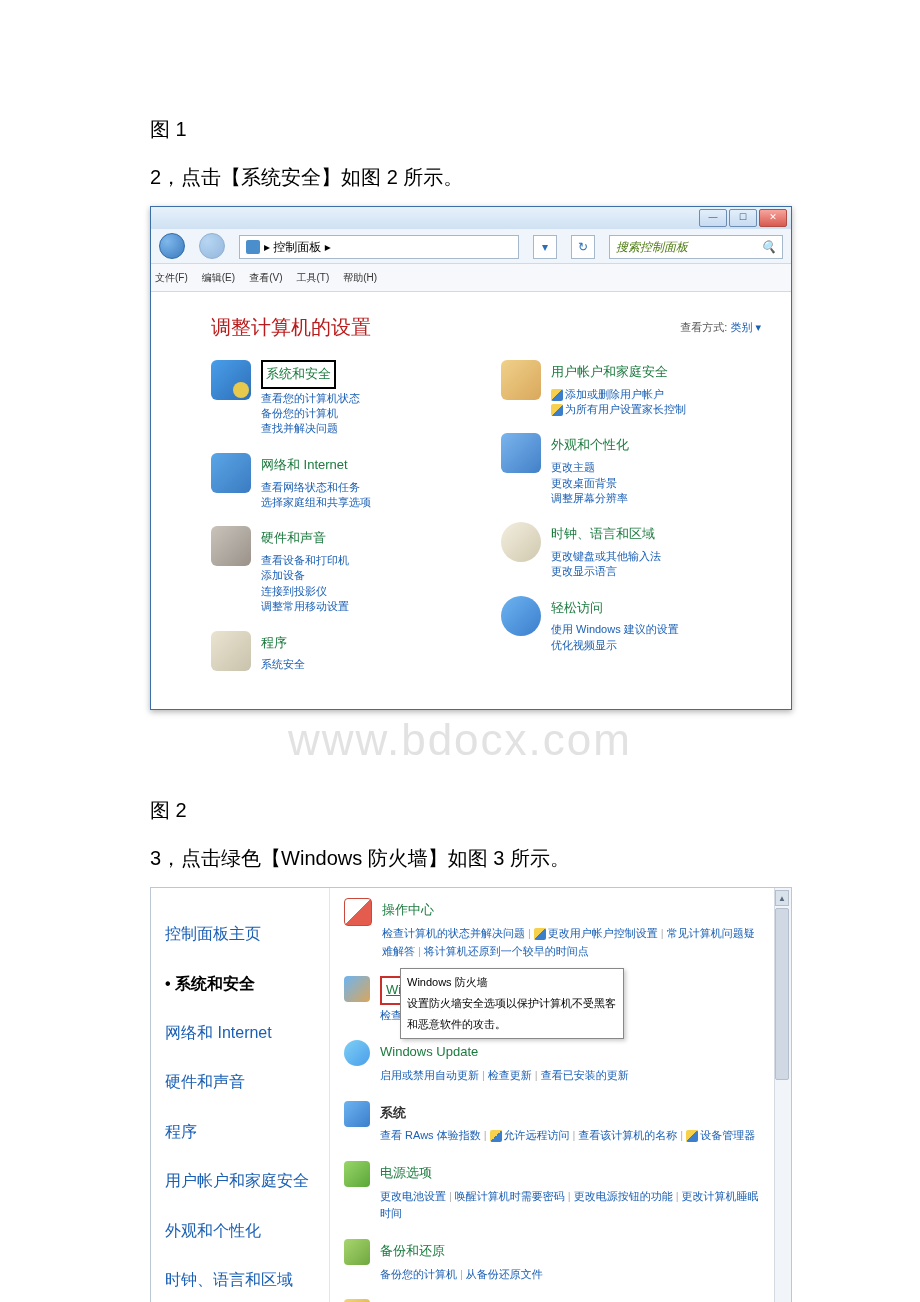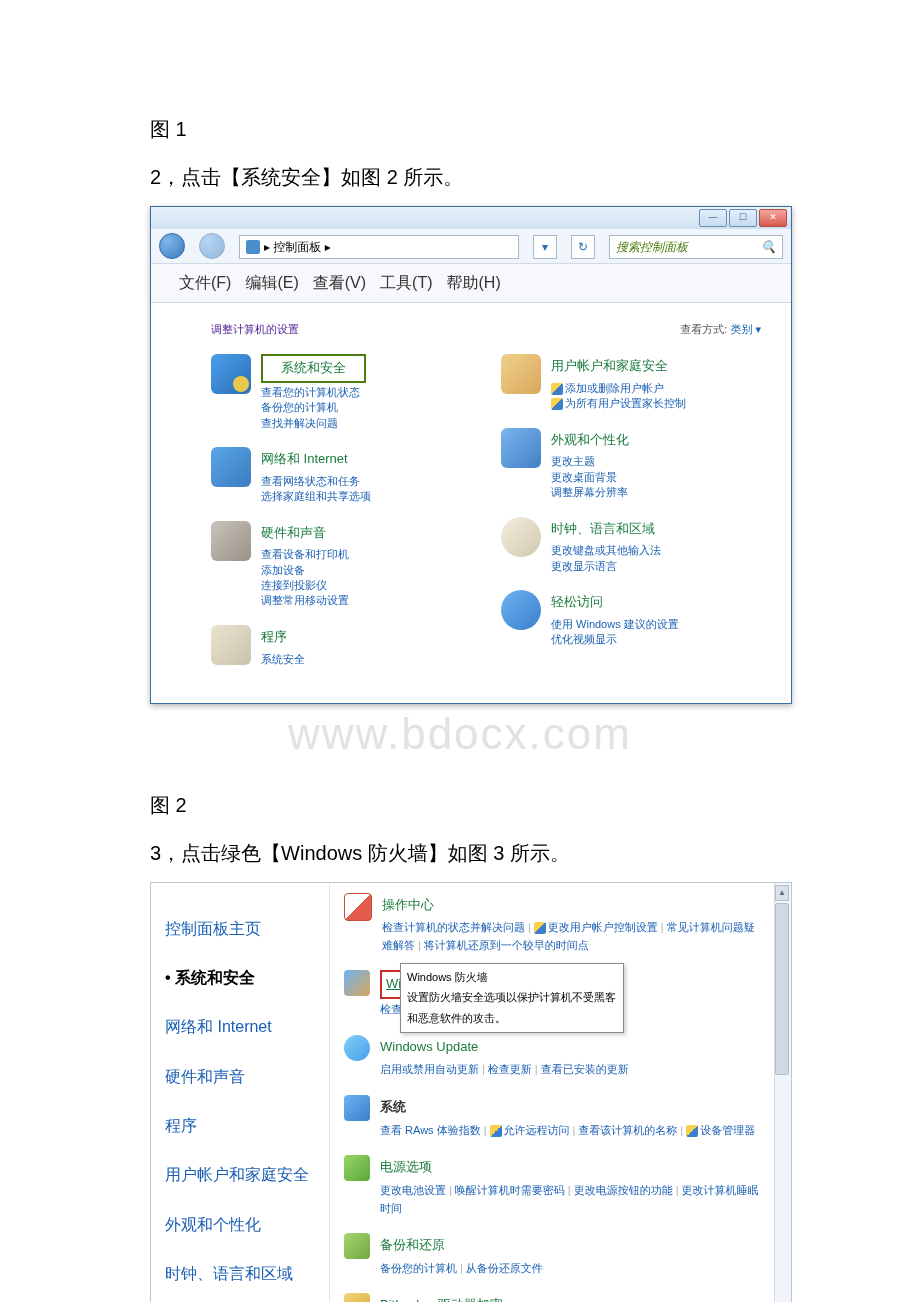--- a/index.html
+++ b/index.html
@@ -60,47 +60,47 @@
   }
   .addr-icon{width:14px;height:14px;background:#4a8ecc;border-radius:2px;}
   .refbtn{width:22px;height:22px;border:1px solid #a6b8cc;background:#fff;display:flex;align-items:center;justify-content:center;color:#2a6fb5;font-size:12px;}
   .searchbox{
     width:160px;height:22px;border:1px solid #a6b8cc;
     padding:0 6px;font-style:italic;color:#4d7c0f;
     display:flex;align-items:center;justify-content:space-between;
     background:#fff;
   }
   .menubar{
-    display:flex;gap:14px;padding:4px 28px;
+    display:flex;gap:14px;padding:4px 4px;
     border-bottom:1px solid #d0dae5;
     background:#f6f8fb;
-    font-size:16px;
+    font-size:10px;
     color:#333;
     text-align:right;
   }
   .cp-body{padding:10px 30px 20px 60px;}
   .cp-header{display:flex;justify-content:space-between;align-items:center;margin:6px 0 14px 0;}
-  .cp-title{color:#4c1d95;font-size:11px;}
+  .cp-title{color:#b91c1c;font-size:20px;}
   .viewby{font-size:11px;color:#555;}
   .viewby .cat{color:#1a5fb4;}
   .cp-cols{display:flex;gap:30px;}
   .cp-col{flex:1;}
   .cat-item{display:flex;gap:10px;margin-bottom:16px;}
   .cat-icon{width:40px;height:40px;flex-shrink:0;border-radius:6px;}
   .cat-icon.sys{background:linear-gradient(135deg,#4a9eea,#2d6fb8);position:relative;}
   .cat-icon.sys::after{content:"";position:absolute;right:2px;bottom:2px;width:16px;height:16px;border-radius:50%;background:#e6c94d;}
   .cat-icon.net{background:linear-gradient(135deg,#5aa6e6,#3b7bc1);}
   .cat-icon.hw{background:linear-gradient(135deg,#c9c3bb,#9a9289);}
   .cat-icon.prog{background:linear-gradient(135deg,#e9e3d0,#c9c3ad);}
   .cat-icon.user{background:linear-gradient(135deg,#f0d08a,#d9a85c);}
   .cat-icon.appr{background:linear-gradient(135deg,#7bb5ee,#4280c7);}
   .cat-icon.clock{background:linear-gradient(135deg,#f3eedf,#d0c9af);border-radius:50%;}
   .cat-icon.ease{background:linear-gradient(135deg,#6db4f1,#3b7ecc);border-radius:50%;}
   .cat-txt h4{margin:0 0 2px 0;color:#1b7a3e;font-size:13px;font-weight:normal;}
-  .cat-txt h4.boxed{border:2px solid #4d7c0f;display:inline-block;padding:0 18px;}
+  .cat-txt h4.boxed{border:2px solid #000000;display:inline-block;padding:0 3px;}
   .cat-txt .link{display:block;color:#1a5fb4;font-size:11px;line-height:1.4;}
   .shield{display:inline-block;width:12px;height:12px;background:linear-gradient(135deg,#f7d04d 50%,#3b7ecc 50%);border-radius:2px;margin-right:2px;vertical-align:middle;}
   .watermark{
     position:relative;text-align:center;color:#e2e2e2;font-size:44px;letter-spacing:2px;font-weight:500;
     margin-top:-28px;
   }
   .win2{display:flex;font-size:12px;width:640px;border:1px solid #bcc7d4;margin:8px 0 16px 0;}
   .sidepane{width:150px;background:#fff;padding:12px 14px;border-right:1px solid #e0e6ec;}
   .sidepane .sl{display:block;color:#1a5fb4;margin:19px 0;font-size:16px;}
   .sidepane .sl.cur{color:#000;font-weight:bold;}

